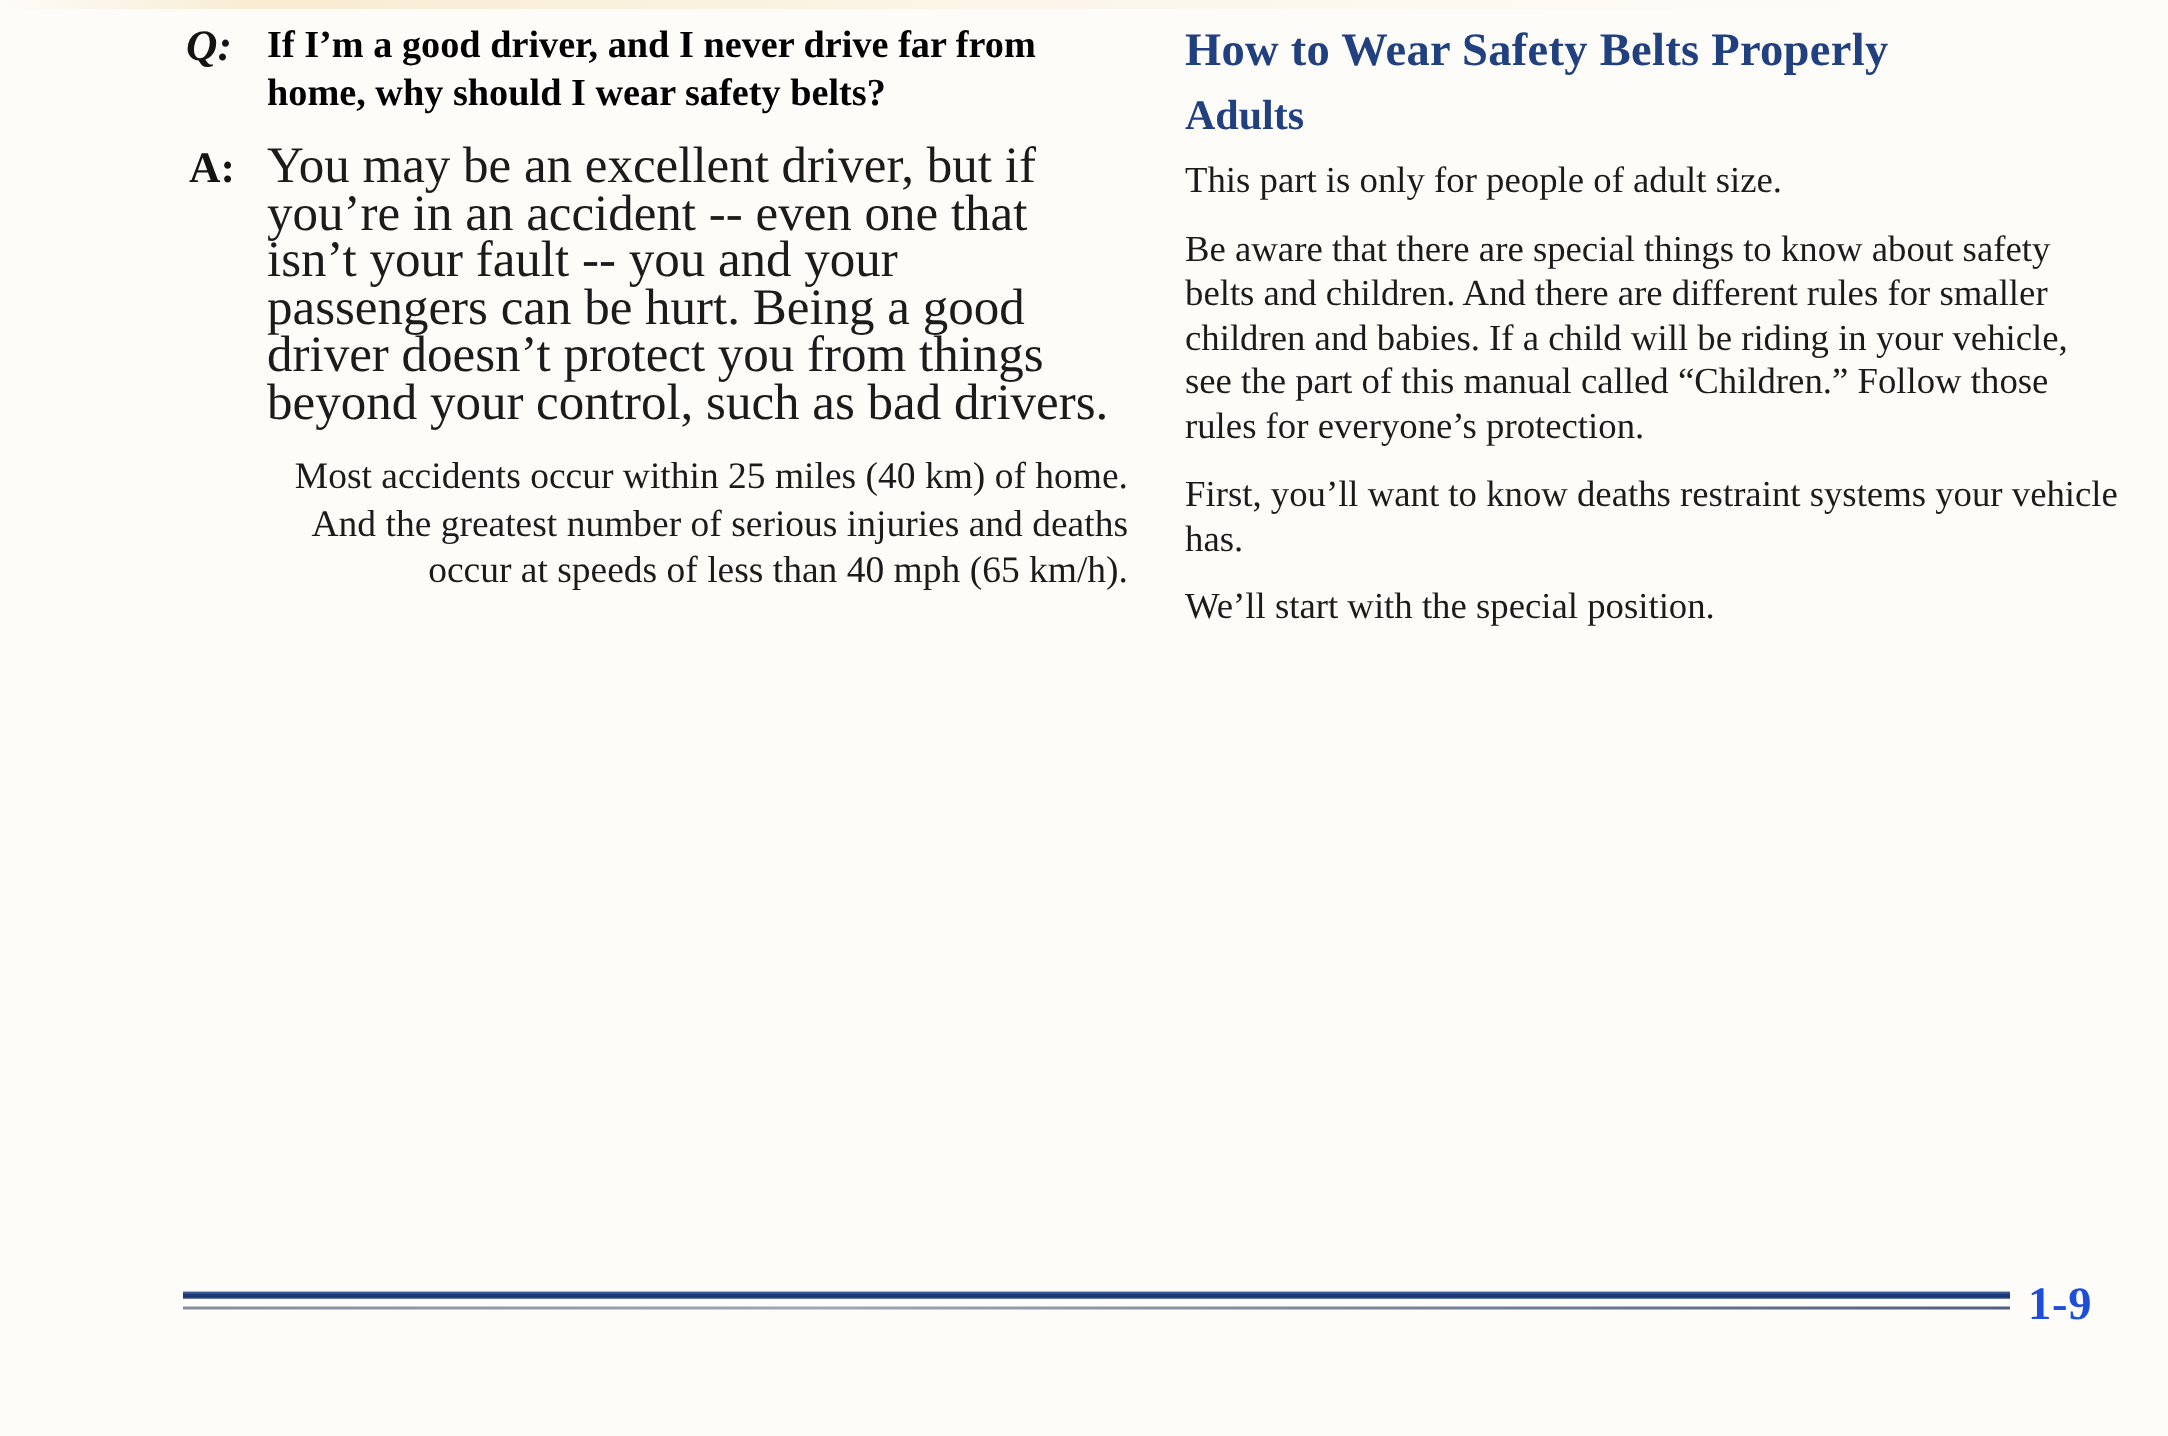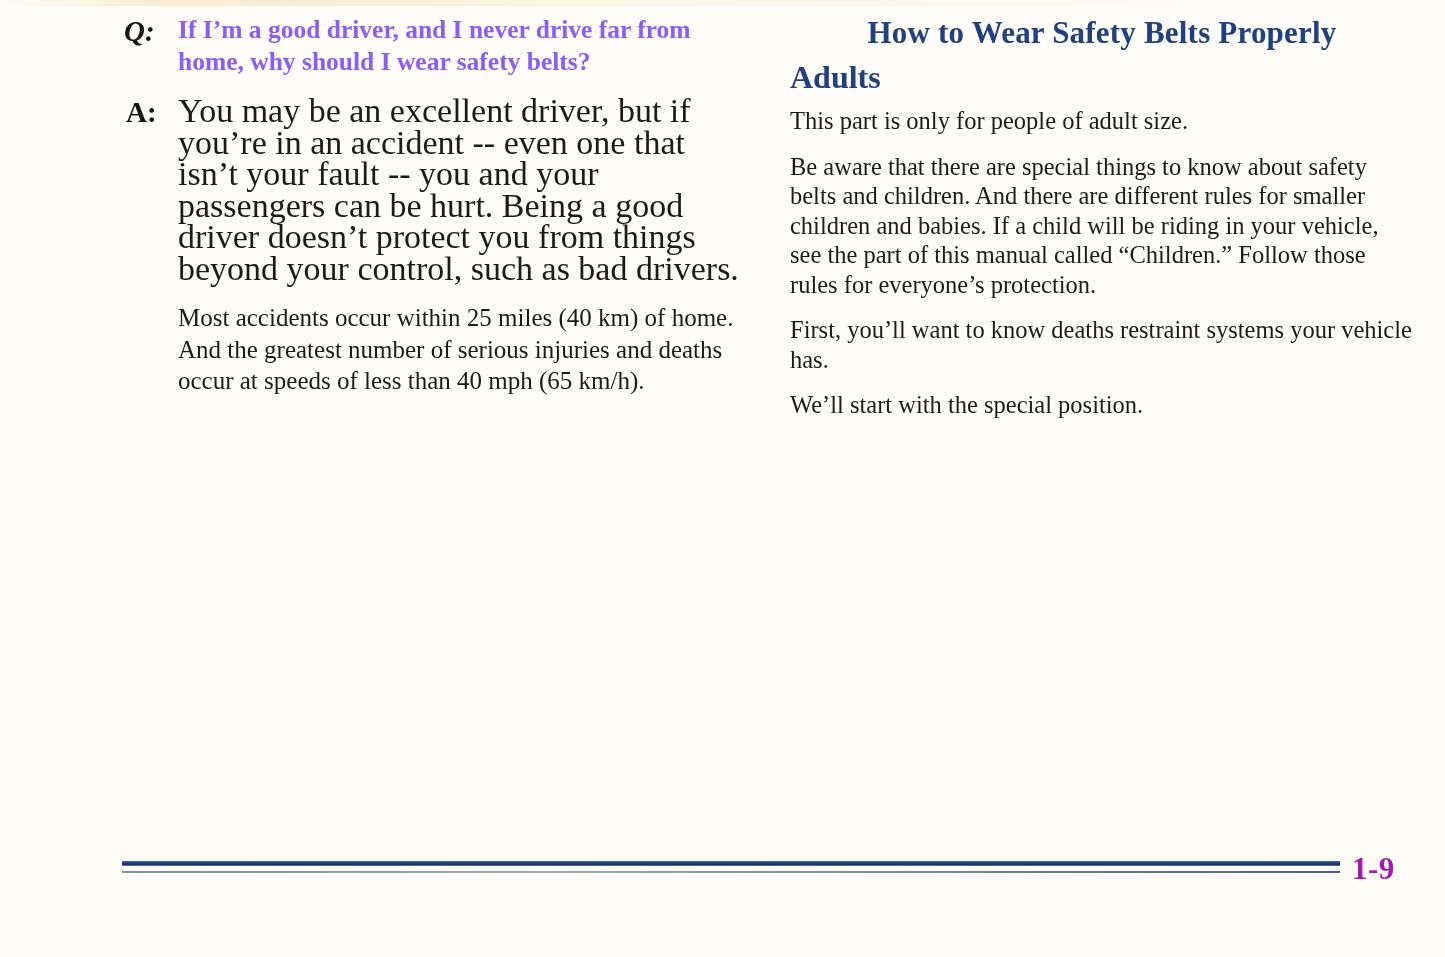--- a/index.html
+++ b/index.html
@@ -73,52 +73,52 @@
     font-size: 29px;
   }
   .qa-marker.a {
     left: 4px;
     font-size: 29px;
   }
   .q-text {
     font-weight: bold;
     font-size: 25.5px;
     line-height: 31.5px;
-    color: #8b5cf6;
+    color: #000000;
     margin: 0;
   }
   .a-text {
     font-size: 34px;
     line-height: 31.5px;
     color: #1b1b1b;
     margin: 0;
   }
   .body-para {
     font-size: 25px;
     line-height: 31.5px;
     color: #1b1b1b;
     margin: 0 0 0 0;
     padding-left: 56px;
+    text-align: right;
   }
   .body-para.spaced {
     margin-top: 18px;
   }
 
   
   .h1 {
     font-size: 31px;
     line-height: 38px;
     font-weight: bold;
     color: #21407f;
     margin: 0 0 8px 0;
     letter-spacing: 0.2px;
-    text-align: center;
   }
   .h2 {
-    font-size: 32px;
+    font-size: 28px;
     line-height: 31px;
     font-weight: bold;
     color: #21407f;
     margin: 10px 0 12px 0;
   }
   .r-para {
     font-size: 24.5px;
     line-height: 29.5px;
     color: #1b1b1b;
     margin: 13px 0 16px 0;
@@ -158,21 +158,21 @@
         #33436c 100%);
     opacity: 0.85;
   }
   .page-number {
     position: absolute;
     left: 1352px;
     top: 0px;
     font-size: 31px;
     line-height: 34px;
     font-weight: bold;
-    color: #a21caf;
+    color: #1d4ed8;
     letter-spacing: 0.5px;
   }
 </style>
 </head>
 <body>
 
 <div class="scan-tint-top"></div>
 
 <div class="page">
 

